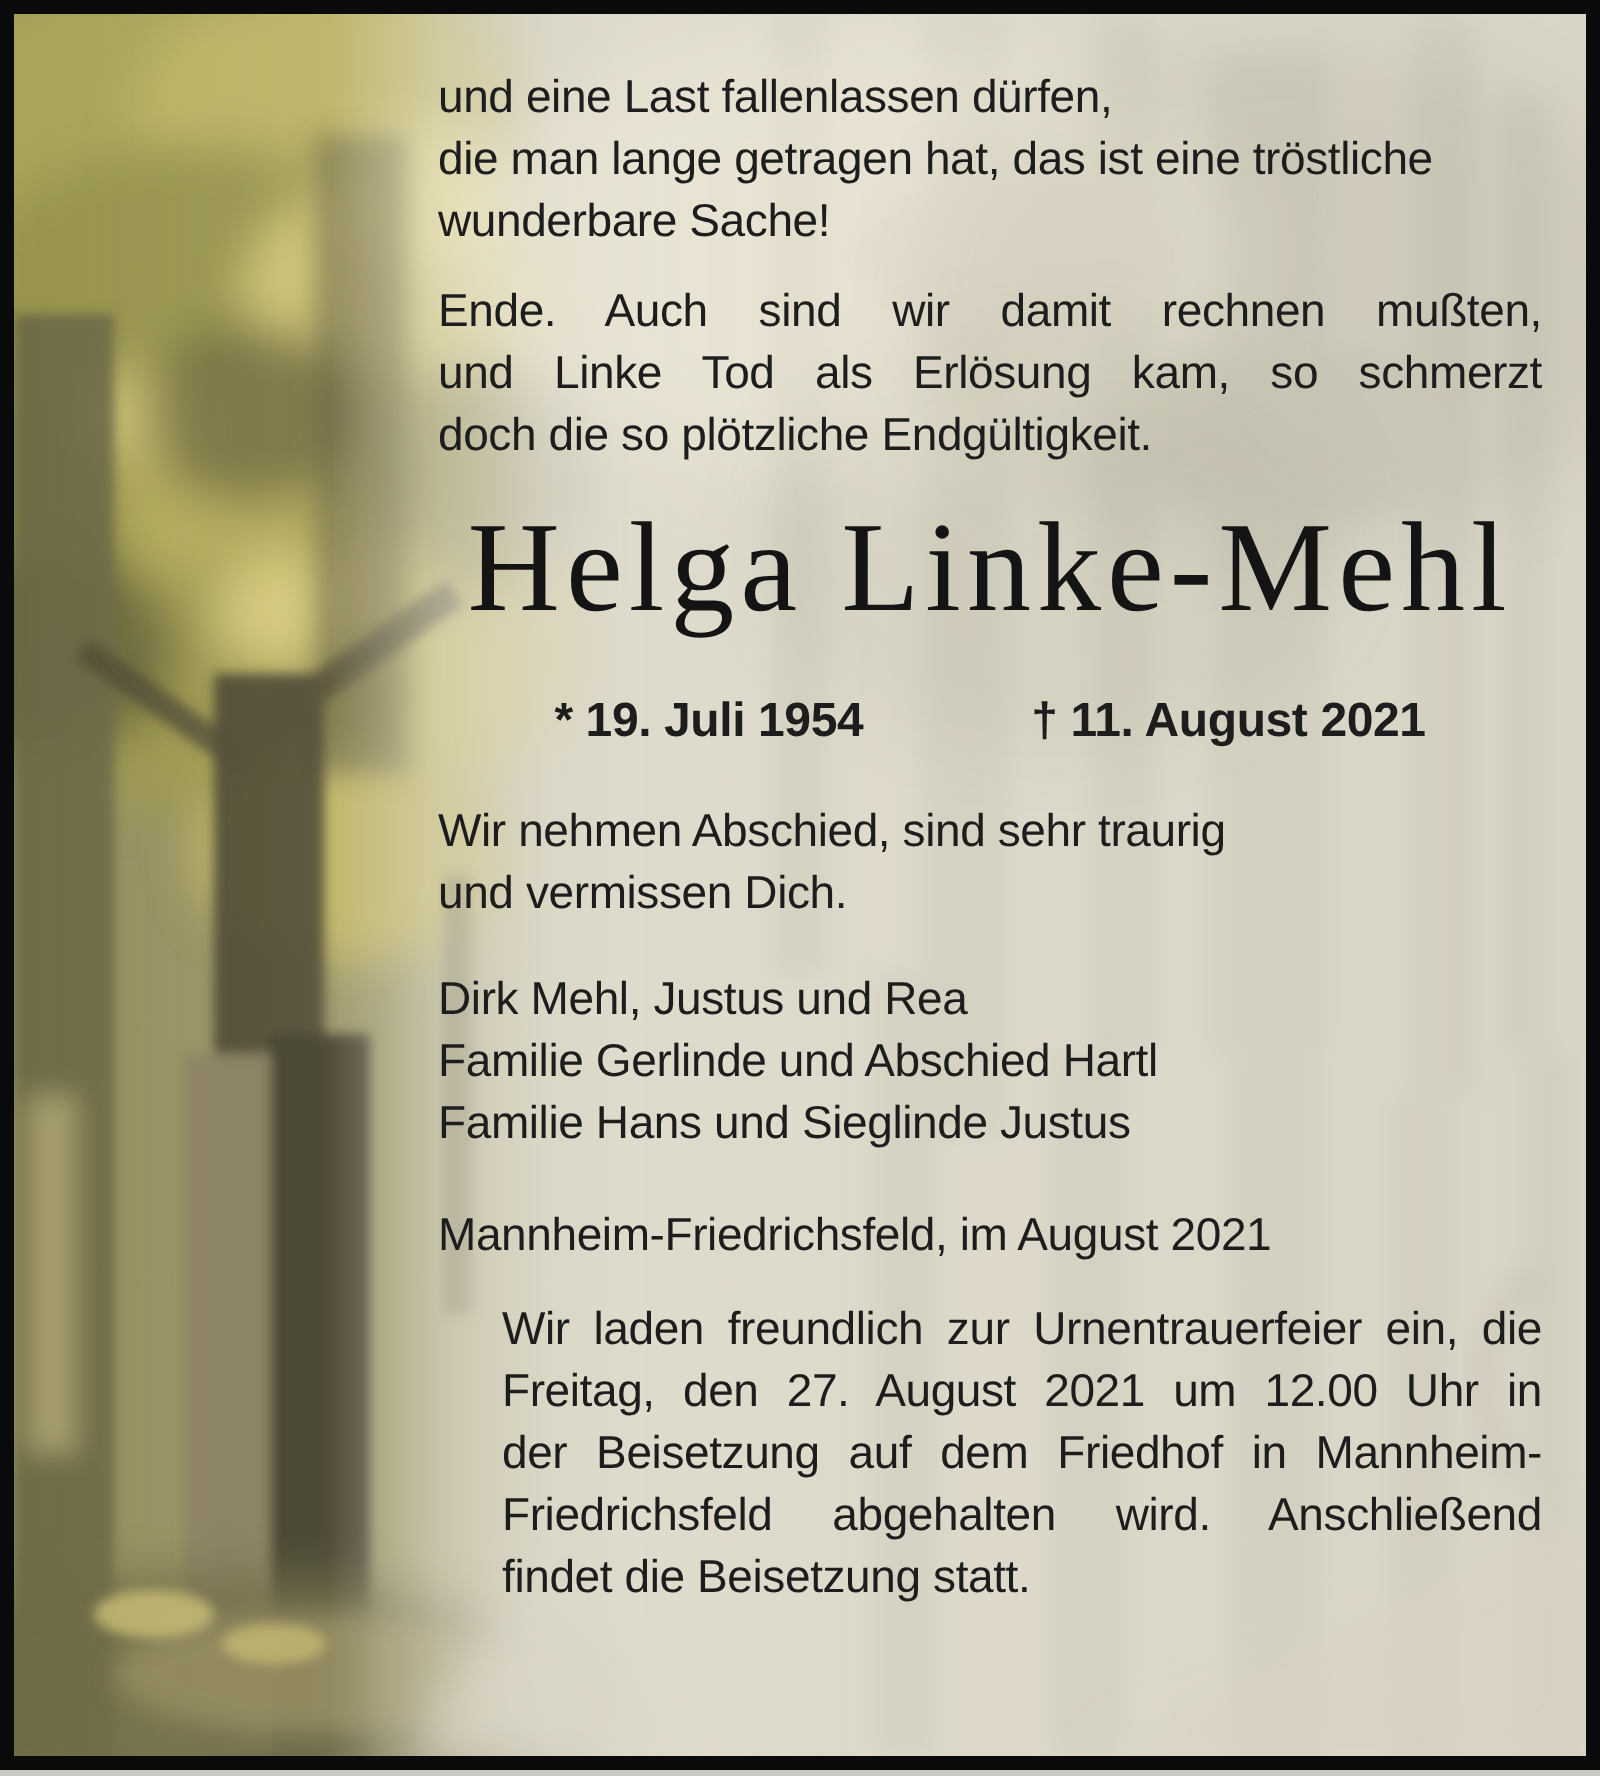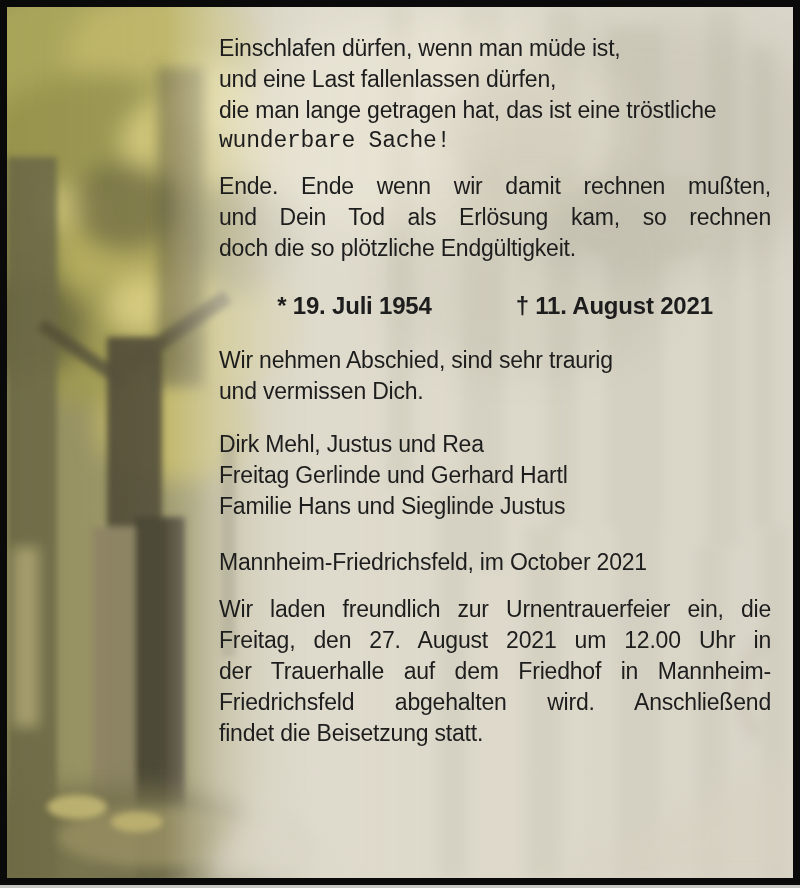--- a/index.html
+++ b/index.html
@@ -23,21 +23,21 @@
   }
   .content{
     position:absolute;
     left:212px;top:26px;width:552px;
     color:#1d1d1d;
     font-size:23px;
     line-height:31px;
     letter-spacing:-0.2px;
   }
   .content > *{margin:0;}
-  .quote-last{display:flex;justify-content:flex-start;font-family:Liberation Mono, monospace;}
+  .quote-last{display:flex;justify-content:flex-start;}
   .para-intro{margin-top:14px;}
   .jline{text-align:justify;text-align-last:justify;}
   .deceased{
     margin-top:16px;
     font-family:"Liberation Serif","DejaVu Serif",serif;
     font-weight:normal;
     font-size:64px;
     line-height:70px;
     letter-spacing:3px;
     text-align:center;
@@ -45,21 +45,21 @@
     white-space:nowrap;
   }
   .dates{
     margin-top:26px;
     display:flex;justify-content:center;gap:84px;
     font-weight:bold;font-size:24px;text-align:right;
   }
   .farewell{margin-top:24px;}
   .mourners{margin-top:22px;}
   .place-date{margin-top:25px;}
-  .invitation{margin-top:16px;}
+  .invitation{margin-top:16px;margin-left:32px;}
 </style>
 </head>
 <body>
 
 <div class="frame">
   <div class="photo">
 
     <svg viewBox="0 0 786 871" preserveAspectRatio="none" aria-hidden="true">
       <defs>
         <linearGradient id="leftband" x1="0" y1="0" x2="1" y2="0">
@@ -157,58 +157,58 @@
         <ellipse cx="520" cy="260" rx="150" ry="110" fill="#6b6850" opacity="0.06" filter="url(#b20)"></ellipse>
         <path d="M 760 630 q -45 45 -10 100" stroke="#7a7660" stroke-width="14" fill="none" opacity="0.09" filter="url(#b6)"></path>
         <polygon points="540,871 786,750 786,871" fill="#d8d2c2" opacity="0.7" filter="url(#b12)"></polygon>
       </g>
     </svg>
 
     <div class="content">
 
       <div>
         <div>
-            <div>Einschlafen dürfen, wenn man müde ist,</div>
             <div>und eine Last fallenlassen dürfen,</div>
             <div>die man lange getragen hat, das ist eine tröstliche</div>
           </div>
         <div class="quote-last">
           <span>wunderbare Sache!</span>
         </div>
       </div>
 
       <div class="para-intro justify">
-          <div class="jline">Ende. Ende wenn wir damit rechnen mußten,</div>
-          <div class="jline">und Dein Tod als Erlösung kam, so rechnen</div>
+          <div class="jline">Ende. Auch sind wir damit rechnen mußten,</div>
+          <div class="jline">und Linke Tod als Erlösung kam, so schmerzt</div>
           <div>doch die so plötzliche Endgültigkeit.</div>
         </div>
 
+      <h1 class="deceased">Helga Linke-Mehl</h1>
 
       <div class="dates">
         <span>* 19. Juli 1954</span>
         <span>† 11. August 2021</span>
       </div>
 
       <div class="farewell">
           <div>Wir nehmen Abschied, sind sehr traurig</div>
           <div>und vermissen Dich.</div>
         </div>
 
       <div class="mourners">
           <div>Dirk Mehl, Justus und Rea</div>
-          <div>Freitag Gerlinde und Gerhard Hartl</div>
+          <div>Familie Gerlinde und Abschied Hartl</div>
           <div>Familie Hans und Sieglinde Justus</div>
         </div>
 
-      <div class="place-date">Mannheim-Friedrichsfeld, im October 2021</div>
+      <div class="place-date">Mannheim-Friedrichsfeld, im August 2021</div>
 
       <div class="invitation">
           <div class="jline">Wir laden freundlich zur Urnentrauerfeier ein, die</div>
           <div class="jline">Freitag, den 27. August 2021 um 12.00 Uhr in</div>
-          <div class="jline">der Trauerhalle auf dem Friedhof in Mannheim-</div>
+          <div class="jline">der Beisetzung auf dem Friedhof in Mannheim-</div>
           <div class="jline">Friedrichsfeld abgehalten wird. Anschließend</div>
           <div>findet die Beisetzung statt.</div>
         </div>
 
     </div>
   </div>
 
   <div class="scan-edge"></div>
 </div>
 

